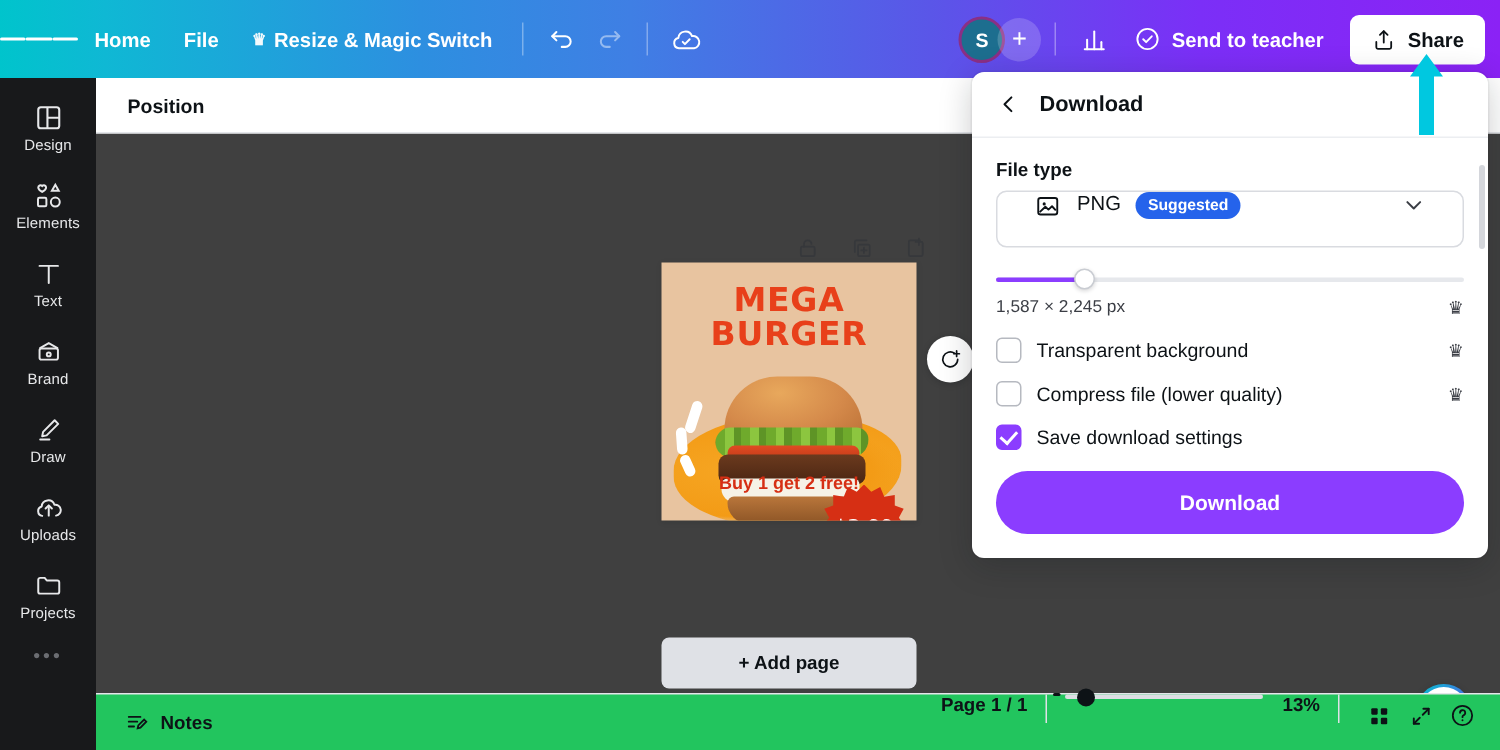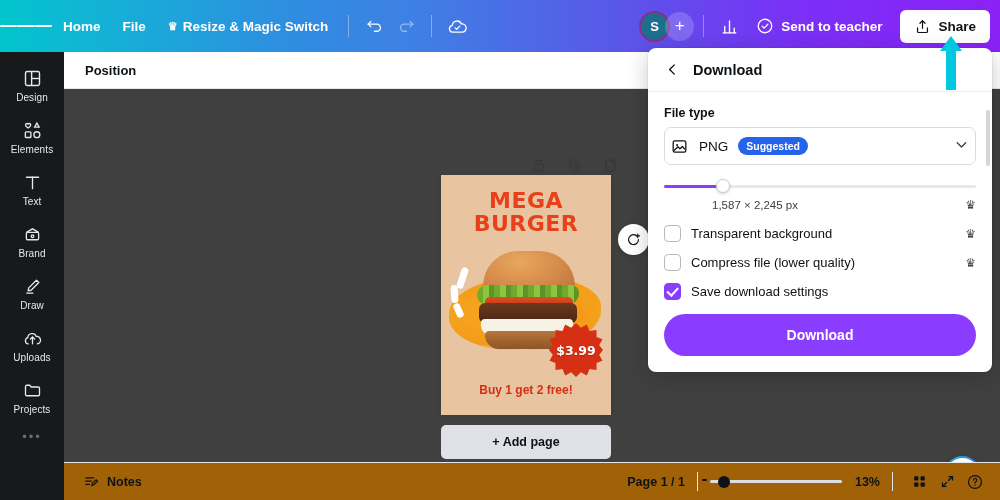--- a/index.html
+++ b/index.html
@@ -76,21 +76,21 @@
   .tool-text { font-size: 13px; font-weight: bold; color: #0d1216; cursor: pointer; padding: 5px 7px; border-radius: 5px; }
 
   .canvas-area { position: absolute; left: 0; top: 37px; width: 936px; height: 411px; overflow: hidden; }
 
   .page-icons {
     position: absolute; left: 466px; top: 68px; display: flex; gap: 19px; color: #35373b;
   }
   .page-icons > div { cursor: pointer; opacity: .88; }
 
   .poster {
-    position: absolute; left: 377px; top: 86px; width: 170px; height: 240px;
+    position: absolute; left: 377px; top: 86px; width: 170px; height: 172px;
     background: #e8c4a0; overflow: hidden; box-shadow: 0 1px 4px rgba(14,19,24,.14); cursor: pointer;
   }
   .poster-title {
     position: absolute; top: 14px; left: 0; width: 100%; text-align: center;
     font-family: "DejaVu Sans", sans-serif; font-weight: bold; font-size: 22px; line-height: 23px;
     color: #e8401a; letter-spacing: .5px;
   }
   .burger-wrap { position: absolute; left: 0; top: 58px; width: 170px; height: 130px; }
   .splat {
     position: absolute; left: 8px; top: 44px; width: 152px; height: 74px;
@@ -175,22 +175,22 @@
 
   
   .watermark {
     position: absolute; left: 810px; top: 440px; color: #b7bac1; z-index: 20;
     pointer-events: none; text-align: left; line-height: 1.3;
   }
   .wm1 { font-size: 15px; }
 
   
   .bottombar {
-    position: absolute; left: 64px; bottom: 0; width: 936px; height: 38px; background: #a16207;
-    border-top: 1px solid #e4e6ea; display: flex; align-items: center; padding: 0 11px; z-index: 40;
+    position: absolute; left: 64px; bottom: 0; width: 936px; height: 38px; background: #22c55e;
+    border-top: 1px solid #e4e6ea; display: flex; padding: 0 11px; z-index: 40;
   }
   .notes-btn {
     display: flex; align-items: center; gap: 7px; font-size: 12.5px; font-weight: bold;
     padding: 6px 8px; border-radius: 5px; cursor: pointer;
   }
   .page-count { font-size: 12.5px; font-weight: bold; }
   .vsep { width: 1px; height: 19px; background: #e0e2e7; margin: 0 12px; }
   .zoom-track { width: 132px; height: 3px; background: #dcdee3; border-radius: 2px; position: relative; cursor: pointer; }
   .zoom-knob {
     position: absolute; left: 8px; top: -4.5px; width: 12px; height: 12px; border-radius: 50%;
@@ -205,43 +205,43 @@
     position: absolute; left: 648px; top: 48px; width: 344px; background: #fff;
     border-radius: 8px; box-shadow: 0 5px 22px rgba(14,19,24,.22), 0 0 0 1px rgba(14,19,24,.05);
     z-index: 50; overflow: hidden;
   }
   .dl-head { display: flex; align-items: center; gap: 12px; padding: 13px 16px; border-bottom: 1px solid #eceef1; }
   .dl-back { cursor: pointer; display: flex; align-items: center; }
   .dl-title { font-size: 14.5px; font-weight: bold; }
   .dl-body { padding: 14px 16px 16px; }
   .lbl { font-size: 12.5px; font-weight: bold; margin-bottom: 7px; }
   .select {
-    height: 38px; border: 1px solid #d9dbe0; border-radius: 7px; display: flex; align-items: center;
-    padding: 0 5px; gap: 10px; cursor: pointer; margin-bottom: 14px;
+    height: 38px; border: 1px solid #d9dbe0; border-radius: 7px; display: flex; align-items: flex-start;
+    padding: 0 24px; gap: 10px; cursor: pointer; margin-bottom: 14px;
   }
   .sel-text { font-size: 13.5px; flex: 0 0 auto; }
   .badge {
     background: #2563eb; color: #fff; font-size: 10.5px; font-weight: bold;
     padding: 3px 8px; border-radius: 9px;
   }
   .sel-caret { margin-left: auto; color: #3b3e45; }
   .size-row { display: flex; align-items: center; justify-content: space-between; margin-bottom: 9px; }
   .size-lbl { font-size: 13px; }
   .size-box {
     width: 40px; height: 27px; border: 1px solid #d9dbe0; border-radius: 5px;
     display: flex; align-items: center; justify-content: center; font-size: 12.5px; cursor: text;
   }
   .slider { position: relative; height: 14px; margin-bottom: 5px; cursor: pointer; }
   .slider-track { position: absolute; top: 6px; left: 0; width: 100%; height: 2.5px; background: #e6e8ec; border-radius: 2px; }
   .slider-fill { position: absolute; top: 6px; left: 0; width: 19%; height: 2.5px; background: #8b3dff; border-radius: 2px; }
   .slider-knob {
     position: absolute; top: 0px; left: 19%; width: 14px; height: 14px; margin-left: -7px; border-radius: 50%;
     background: #fff; border: 1.5px solid #c9ccd2; box-shadow: 0 1px 3px rgba(14,19,24,.18); cursor: grab;
   }
-  .px-row { display: flex; align-items: center; justify-content: space-between; margin-bottom: 13px; margin-left: 48px; }
+  .px-row { display: flex; align-items: center; justify-content: space-between; margin-bottom: 13px; }
   .px-text { font-size: 11.5px; color: #3b3e45; }
   .crown-i { color: #3b3e45; font-size: 12px; }
   .check-row { display: flex; align-items: center; gap: 10px; margin-bottom: 12px; }
   .cbox { width: 17px; height: 17px; border: 1.5px solid #b6b9c0; border-radius: 4px; cursor: pointer; flex: 0 0 auto; }
   .cbox.on {
     background: #8b3dff; border-color: #8b3dff; display: flex; align-items: center; justify-content: center;
   }
   .cbox.on::after {
     content: ""; width: 4.5px; height: 8.5px; border: solid #fff; border-width: 0 2px 2px 0;
     transform: rotate(42deg) translate(-0.5px,-1px);

